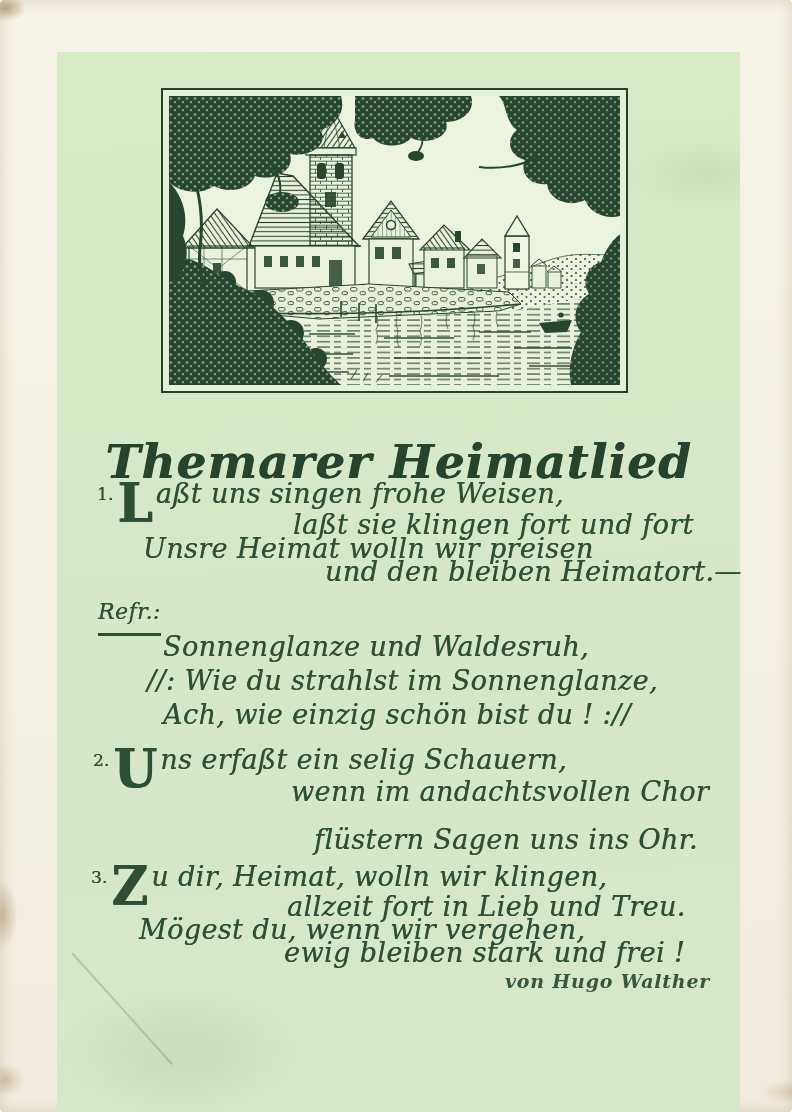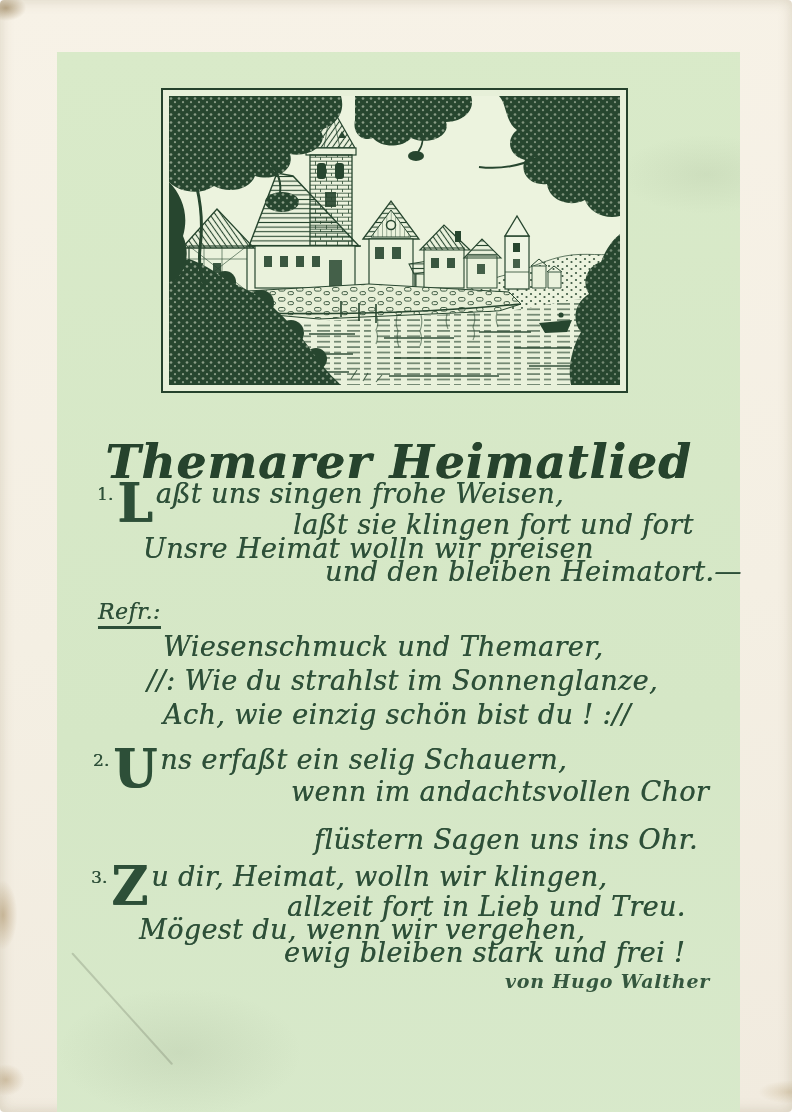--- a/index.html
+++ b/index.html
@@ -60,21 +60,21 @@
     margin:6px 4px 0 0; letter-spacing:0;
   }
   .dropcap {
     font-style:normal; font-weight:bold;
     font-size:50px; line-height:44px;
     margin-right:3px; transform:scaleY(1.08); transform-origin:top;
     text-shadow:1px 0 0 #2d4f38;
   }
   .refrain-label {
     font-size:22px; line-height:24px; margin:2px 12px 0 0;
-    border-bottom:3px solid #2d4f38; padding-bottom:2px;
+    border-bottom:3px solid #2d4f38; padding-bottom:9px;
   }
   .attribution {
     position:absolute; left:448px; top:918px;
     font-style:italic; font-weight:bold; font-size:19px;
     color:#35573f; letter-spacing:.8px;text-align:center;
   }
 </style>
 </head>
 <body>
 
@@ -270,21 +270,21 @@
         <span class="dropcap">L</span>
         <span>aßt uns singen frohe Weisen,</span>
     </div>
     <div class="line" style="left:236px; top:459px">laßt sie klingen fort und fort</div>
     <div class="line" style="left:86px;  top:483px">Unsre Heimat wolln wir preisen</div>
     <div class="line" style="left:268px; top:506px">und den bleiben Heimatort.—</div>
 
     <div class="line first" style="left:41px; top:546px">
       <span class="refrain-label">Refr.:</span>
     </div>
-    <div class="line" style="left:106px; top:581px">Wiesenschmuck und Themarer,</div>
+    <div class="line" style="left:106px; top:581px">Sonnenglanze und Waldesruh,</div>
     <div class="line" style="left:90px;  top:615px">//: Wie du strahlst im Sonnenglanze,</div>
     <div class="line" style="left:106px; top:649px">Ach, wie einzig schön bist du ! ://</div>
 
     <div class="line first" style="left:36px; top:694px">
       <span class="vnum">2.</span>
         <span class="dropcap">U</span>
         <span>ns erfaßt ein selig Schauern,</span>
     </div>
     <div class="line" style="left:234px; top:726px">wenn im andachtsvollen Chor</div>
     <div class="line" style="left:257px; top:774px">flüstern Sagen uns ins Ohr.</div>

